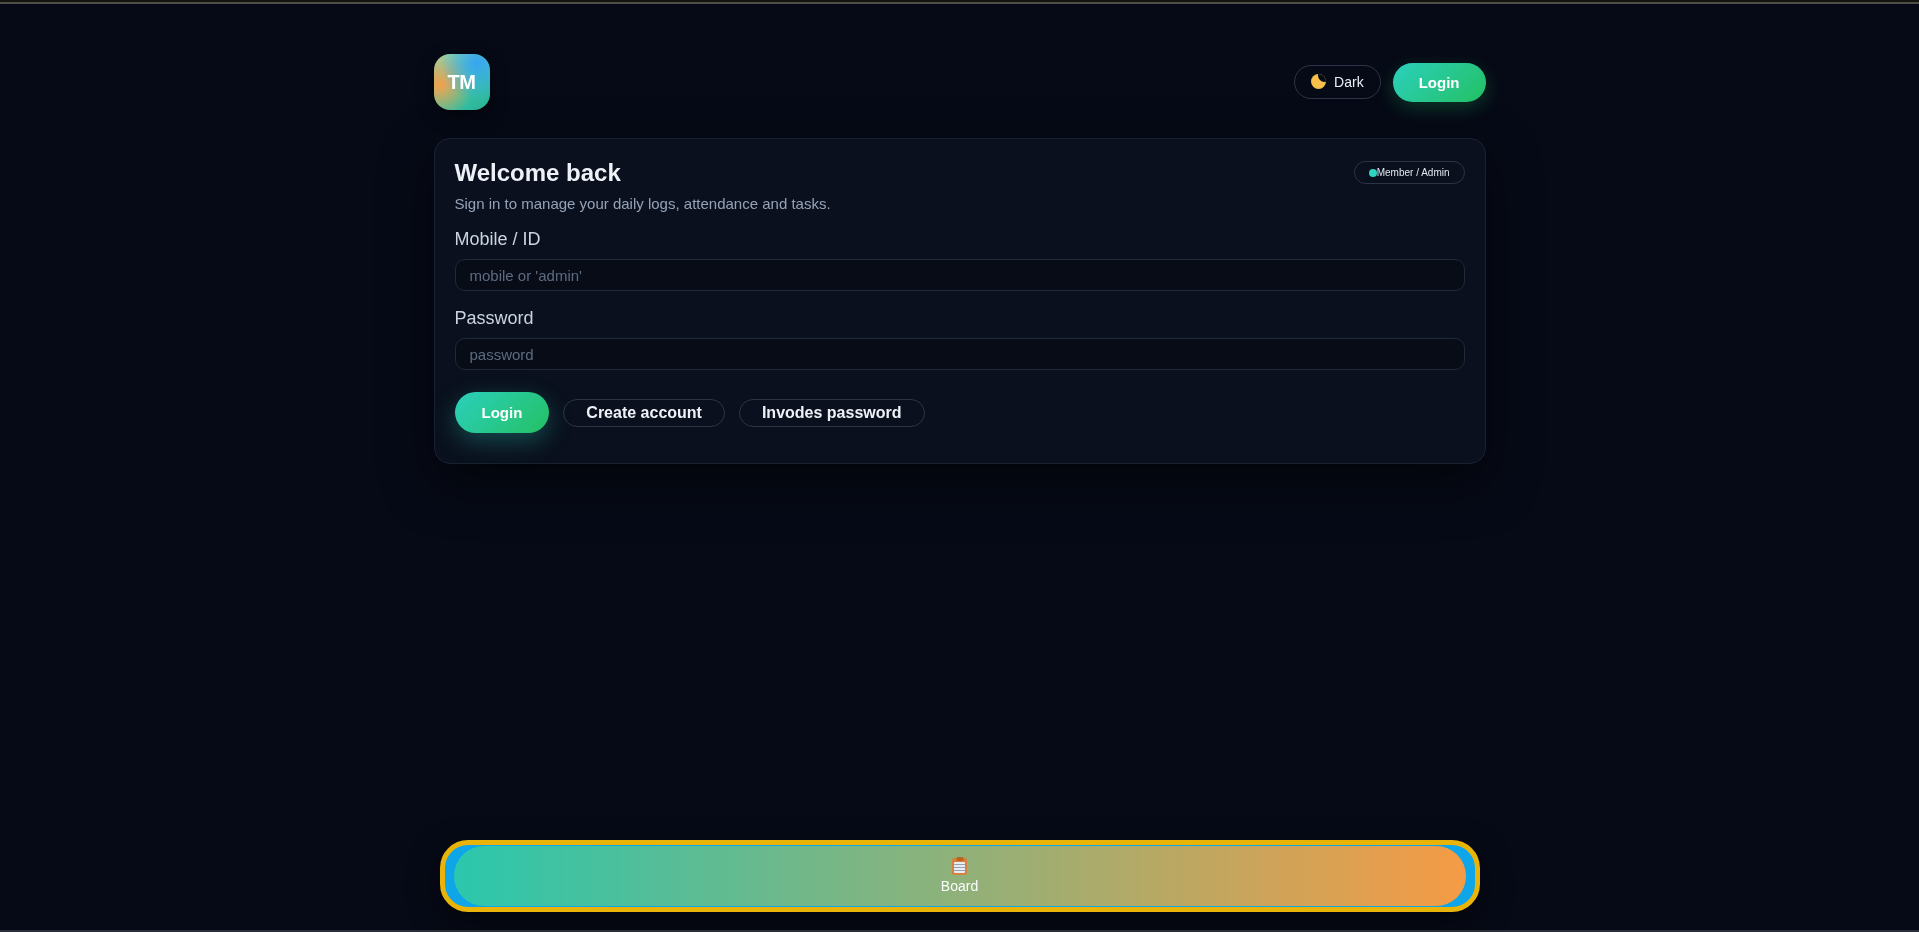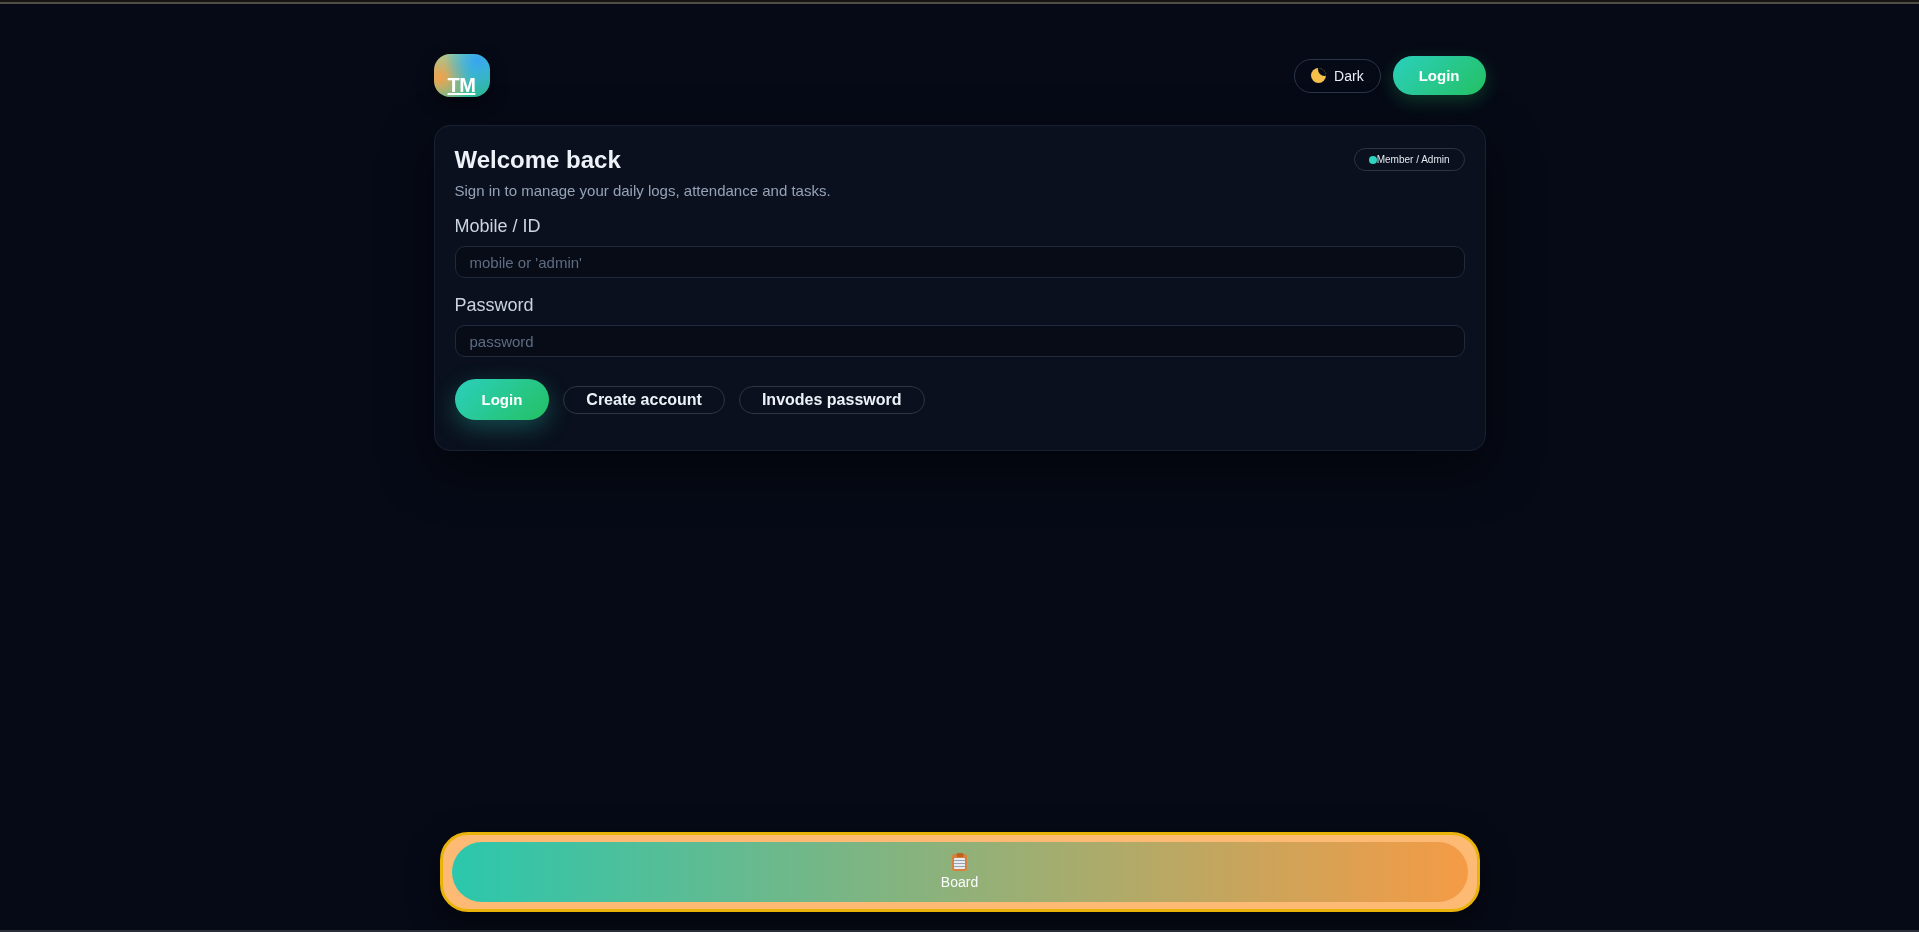--- a/index.html
+++ b/index.html
@@ -6,29 +6,28 @@
   html,body { width:1919px; height:932px; background:#060a16; font-family:"Liberation Sans", sans-serif; overflow:hidden; }
   body { position:relative; }
 
   .top-strip { width:100%; height:4px; background:#141412; border-bottom:2px solid #504e46; }
   .bottom-strip { position:absolute; left:0; bottom:0; width:100%; height:2px; background:#2a2f38; }
 
   .container { width:1052px; margin:0 auto; }
 
   
   .header { display:flex; align-items:center; margin-top:50px; }
-  .logo { width:56px; height:43px; border-radius:16px; flex:0 0 auto;
-    display:flex; align-items:flex-end; justify-content:center;
+  .logo { width:56px; height:56px; border-radius:16px; flex:0 0 auto;
+    display:flex; align-items:center; justify-content:center;
     background:
       radial-gradient(circle at 78% 16%, #36a4f2 0%, rgba(54,164,242,0) 58%),
       radial-gradient(circle at 10% 55%, #f5a04c 0%, rgba(245,160,76,0) 58%),
       linear-gradient(150deg, #a4d9a8 0%, #3ec9a7 55%, #27b096 100%);
     color:#ffffff; font-size:20px; font-weight:bold; letter-spacing:-0.5px;
     box-shadow:0 6px 18px rgba(0,0,0,0.45);
-    text-decoration:underline;
   }
   .title-block { margin-left:16px; }
   .app-title { color:#f2f6fb; font-size:21px; font-weight:bold; line-height:1.15; }
   .app-subtitle { color:#8b98ab; font-size:13px; margin-top:4px; }
   .header-spacer { flex:1; }
 
   .theme-toggle { display:flex; gap:8px; padding:8px 16px;
     border:1px solid #2b3547; border-radius:999px; background:transparent;
     color:#e9eef5; font-size:14px; cursor:pointer; }
   .moon { width:15px; height:15px; border-radius:50%; background:#f7c04a; position:relative; overflow:hidden; }
@@ -59,21 +58,21 @@
   .text-input::placeholder { color:#5d6c82; }
 
   .btn-row { display:flex; align-items:center; gap:14px; margin-top:22px; }
   .form-login { padding:12px 27px; font-size:15px; box-shadow:0 8px 24px rgba(43,208,189,0.30); }
   .btn-outline { padding:4px 22px; border-radius:999px; background:transparent;
     border:1px solid #2b3547; color:#eef2f8; font-size:16px; font-weight:bold;
     font-family:"Liberation Sans", sans-serif; cursor:pointer; }
 
   
   .board-wrap { position:absolute; left:50%; transform:translateX(-50%); bottom:20px;
-    width:1040px; background:#fdba74; border:3px solid #eab308; border-radius:28px; padding:7px 9px;
+    width:1040px; background:#0ea5e9; border:5px solid #eab308; border-radius:28px; padding:1px 9px;
     box-shadow:0 10px 30px rgba(0,0,0,0.5); }
   .board-btn { width:100%; height:60px; border:none; border-radius:999px; cursor:pointer;
     background:linear-gradient(90deg, #2bc7ad 0%, #f59b45 100%);
     display:flex; flex-direction:column; align-items:center; justify-content:center; gap:3px;
     color:#ffffff; font-family:"Liberation Sans", sans-serif; }
   .board-label { font-size:14px; color:#fbfdff; }
   .clipboard-icon { width:15px; height:17px; position:relative; background:#d9803f; border-radius:2.5px; }
   .clipboard-icon::before { content:""; position:absolute; left:2px; right:2px; top:3.5px; bottom:2px;
     background:#e8edf3; border-radius:1px;
     background-image:linear-gradient(#98a2ae 1px, transparent 1px);

